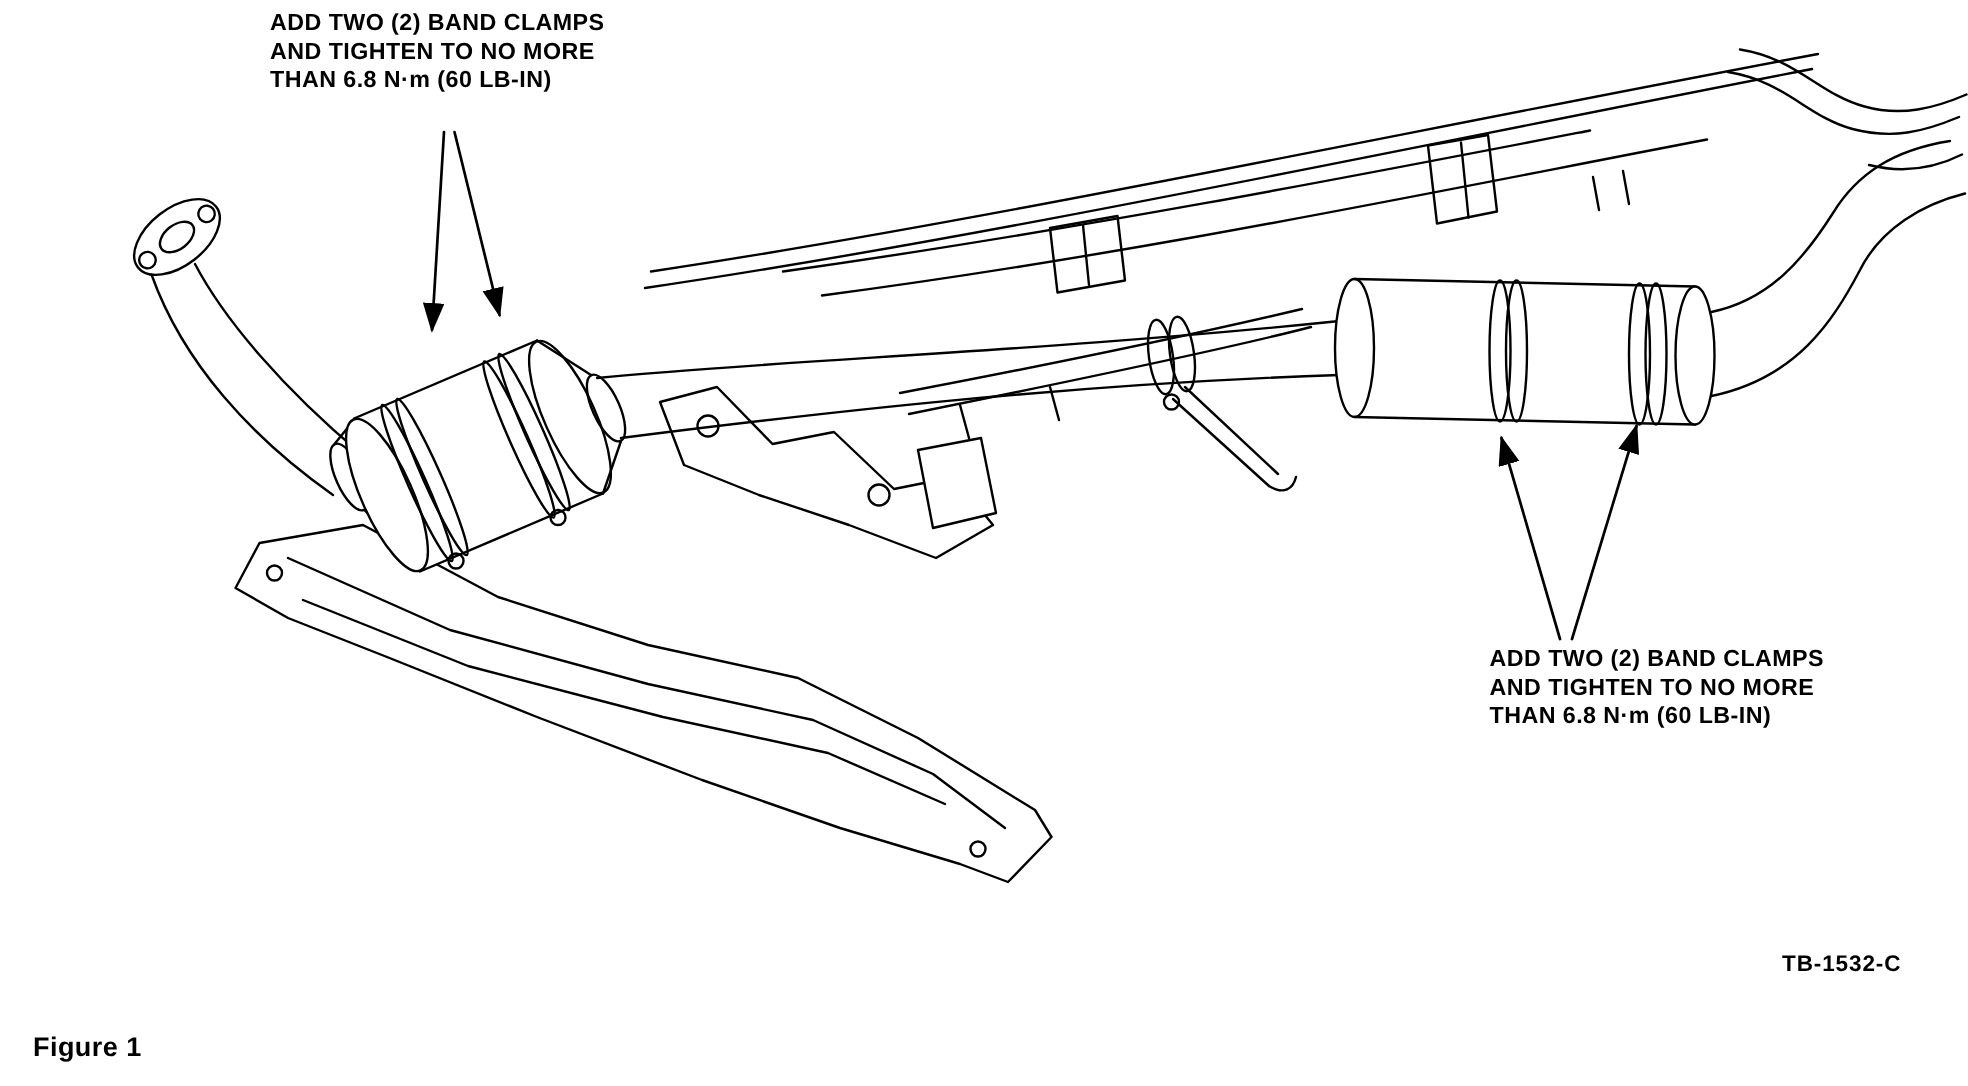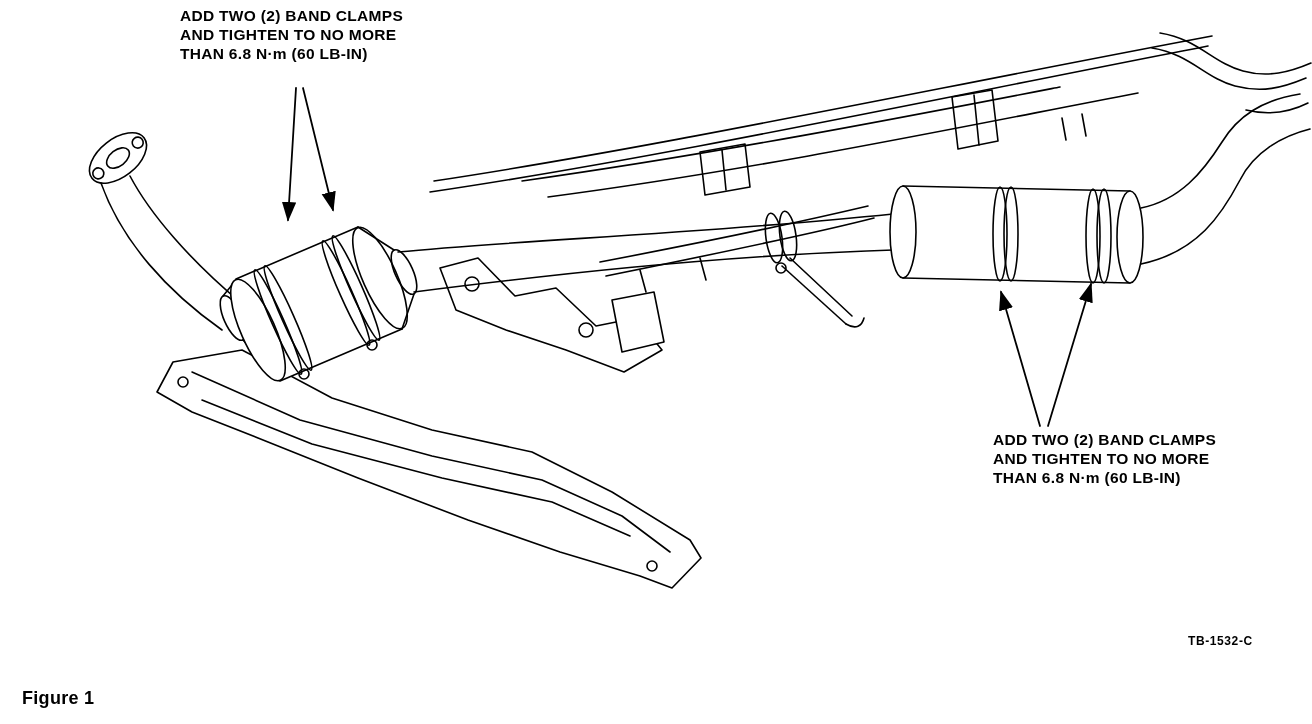--- a/index.html
+++ b/index.html
@@ -16,21 +16,21 @@
     font-weight: 700;
     font-size: 15.5px;
     line-height: 19px;
     letter-spacing: 0.3px;
     white-space: nowrap;
   }
   .note-left  { left: 180px; top: 6px; }
   .note-right { left: 993px; top: 430px; }
   .drawing-code {
     position: absolute; left: 1188px; top: 634px;
-    font-weight: 700; font-size: 12px; letter-spacing: 0.6px;
+    font-weight: 700; font-size: 15px; letter-spacing: 0.6px;
   }
   .figure-caption {
     position: absolute; left: 10px; top: 688px;
     font-weight: 700; font-size: 18px; letter-spacing: 0.3px; margin-left: 12px;
   }
 </style>
 </head>
 <body>
 
 <div class="stage">

